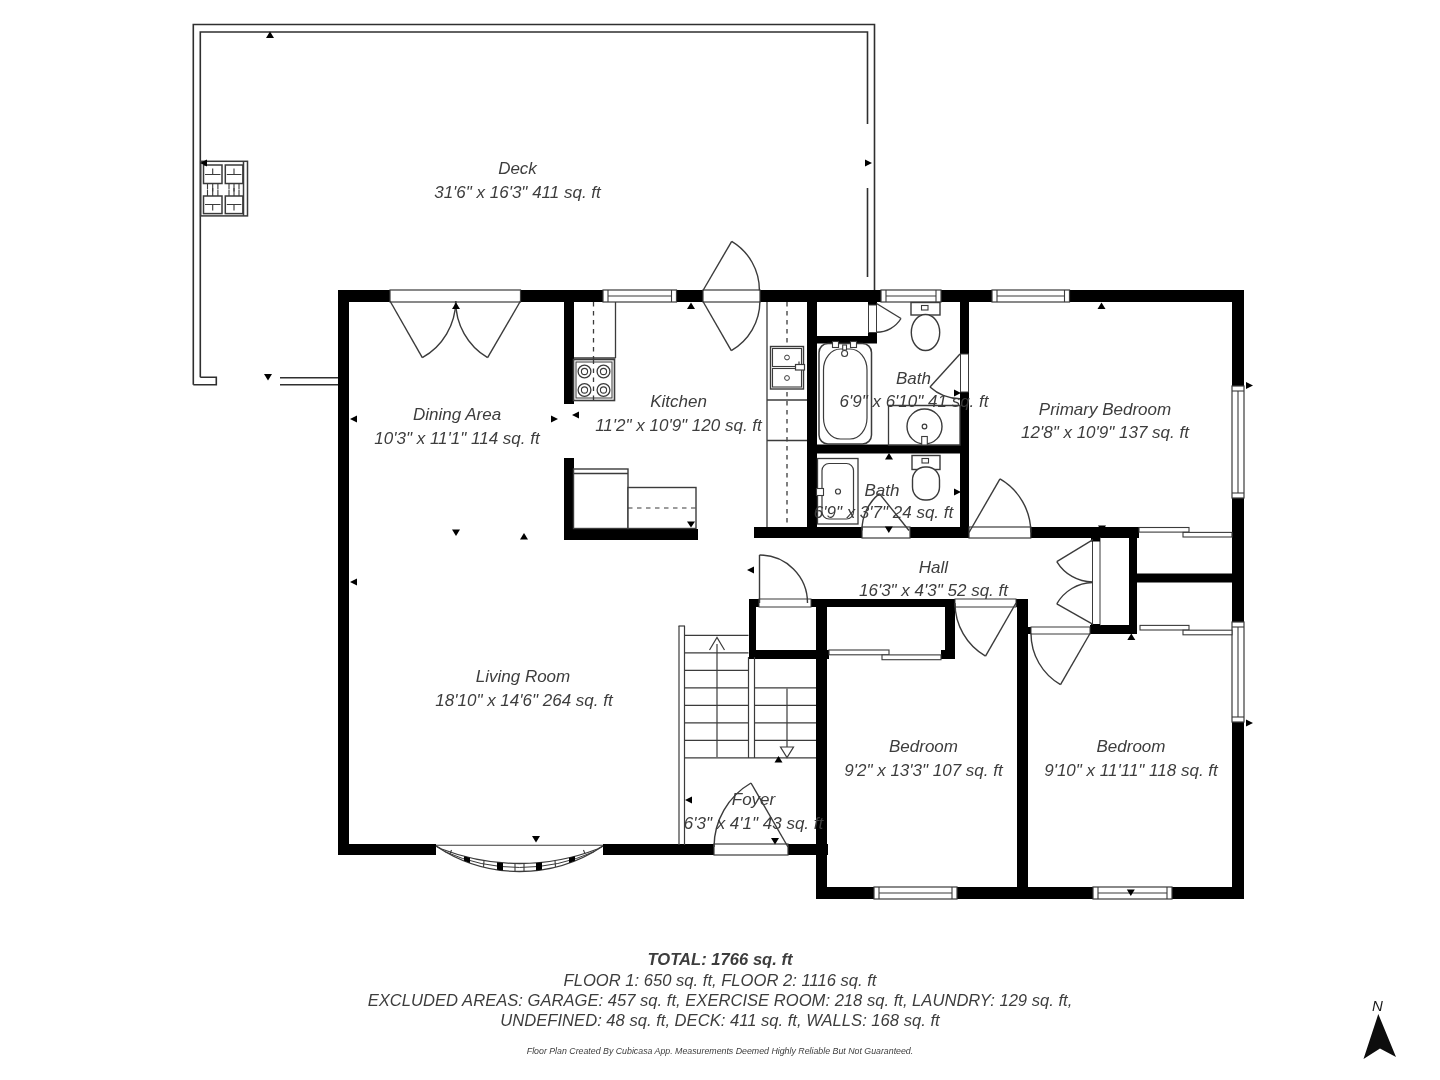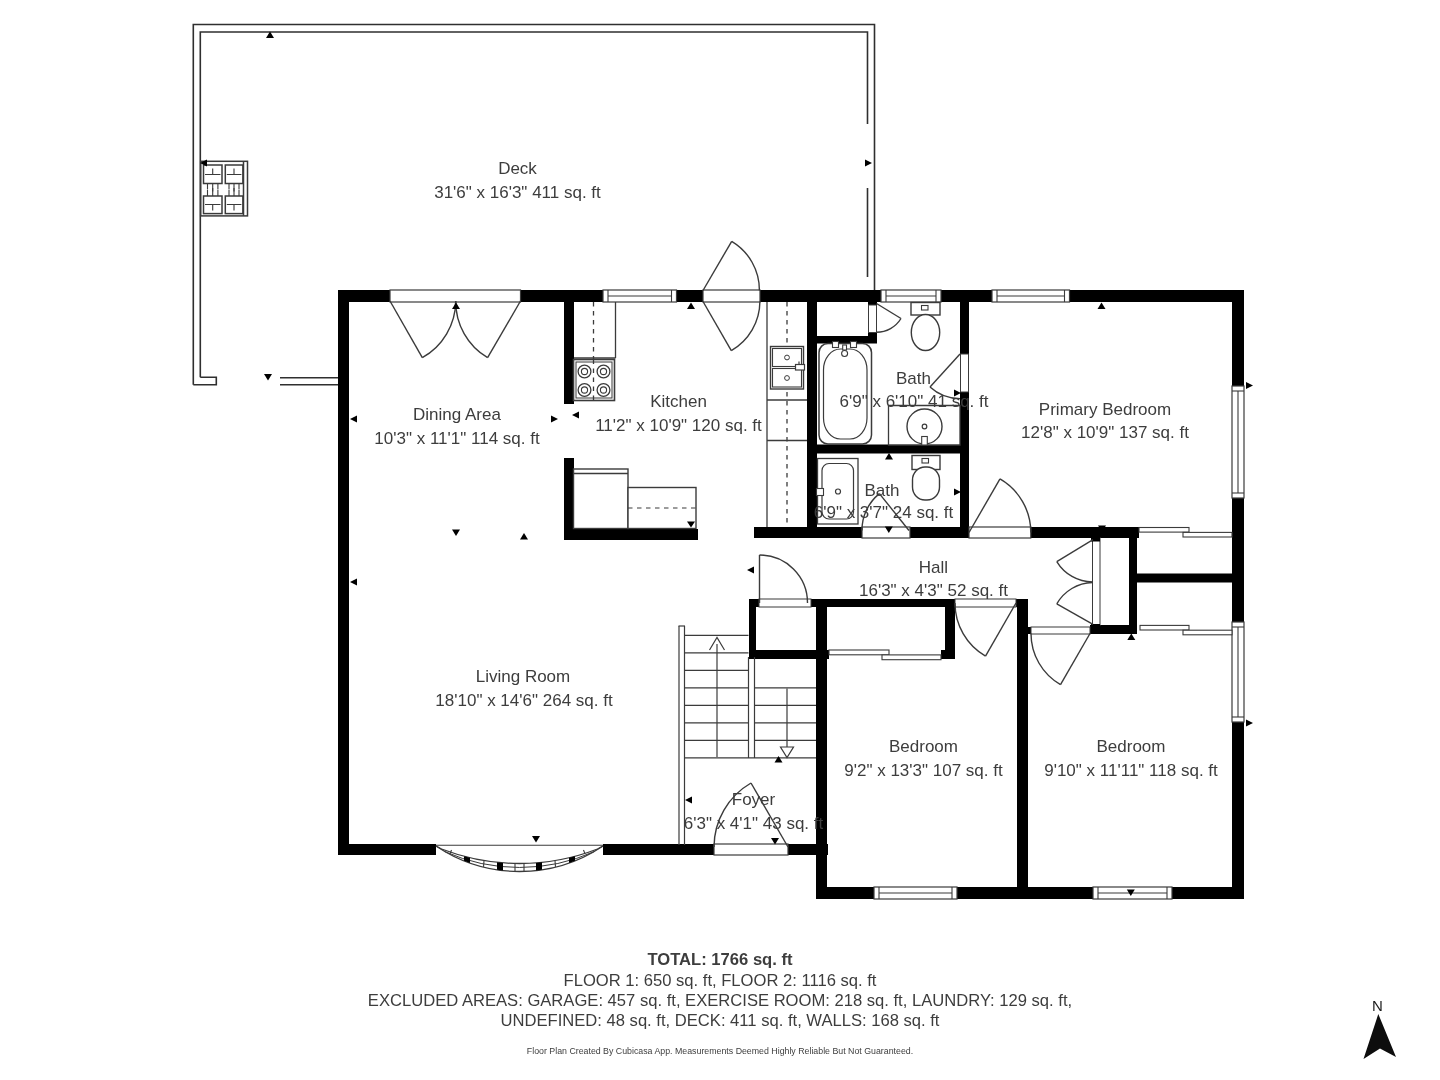--- a/index.html
+++ b/index.html
@@ -1,16 +1,16 @@
 <!DOCTYPE html>
 <html><head>
 <meta charset="utf-8">
 <style>
   html,body{margin:0;padding:0;background:#ffffff;}
-  .page{width:1440px;height:1080px;position:relative;background:#ffffff;overflow:hidden;}
+  .page{width:1440px;height:1080px;position:relative;background:#ffffff;overflow:hidden;font-style:italic;}
   svg{position:absolute;top:0;left:0;}
   text{font-family:"Liberation Sans", sans-serif;fill:#3d3d3d;}
   .lbl{font-size:17px;}
   .sum{font-size:16.6px;}
 </style>
 </head>
 <body>
 <div class="page">
 <svg width="1440" height="1080" viewBox="0 0 1440 1080">
 

